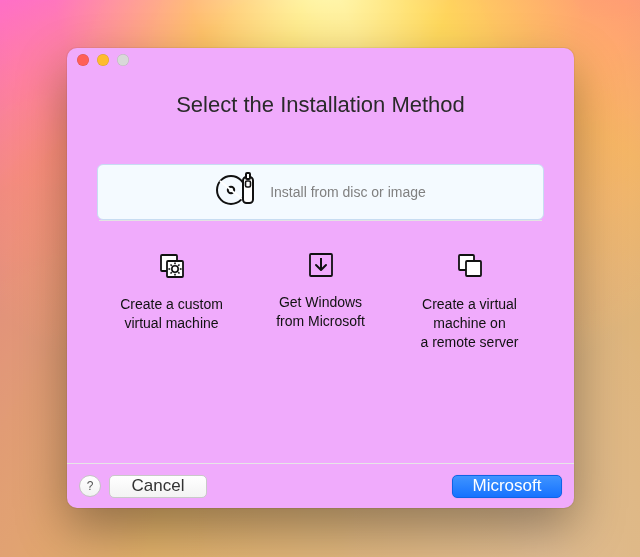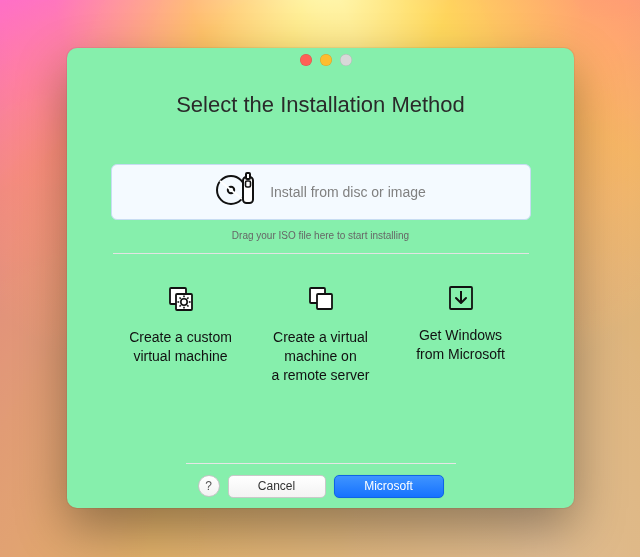--- a/index.html
+++ b/index.html
@@ -30,28 +30,27 @@
       rgba(255,255,200,0.9), rgba(255,220,120,0.6) 20%, rgba(255,120,200,0.25) 40%, rgba(80,40,255,0.2) 70%);
   }
 
   
   .window {
     position: absolute;
     left: 67px;
     top: 48px;
     width: 507px;
     height: 460px;
-    background: #86efac;
+    background: #f0abfc;
     border-radius: 10px;
     box-shadow:
       0 0 0 1px rgba(0,0,0,0.05),
       0 20px 50px rgba(0,0,0,0.35);
     display: flex;
     flex-direction: column;
-    align-items: center;
   }
 
   
   .titlebar {
     height: 24px;
     display: flex;
     align-items: center;
     padding-left: 10px;
     gap: 8px;
   }
@@ -148,21 +147,21 @@
     border-radius: 50%;
     background: linear-gradient(#fff, #f2f2f2);
     font-size: 12px;
     color: #555;
     display: flex; align-items: center; justify-content: center;
     cursor: pointer;
   }
   .btn {
     height: 21px;
     border-radius: 5px;
-    font-size: 12px;
+    font-size: 17px;
     padding: 0 14px;
     display: flex; align-items: center; justify-content: center;
     cursor: pointer;
     min-width: 68px;
   }
   .btn-cancel {
     background: linear-gradient(#fff, #f3f3f3);
     border: 1px solid #c9c9c9;
     color: #333;
   }
@@ -199,21 +198,20 @@
           <circle cx="16" cy="18" r="3.2" fill="none" stroke="#111" stroke-width="2"></circle>
           <path d="M5 9 L27 27" stroke="#fff" stroke-width="2"></path>
           <rect x="28" y="5" width="10" height="26" rx="3.5" fill="#fff" stroke="#111" stroke-width="2"></rect>
           <rect x="31" y="1" width="4" height="6" rx="1" fill="#fff" stroke="#111" stroke-width="2"></rect>
           <rect x="30.5" y="9" width="5" height="6" rx="1.5" fill="none" stroke="#111" stroke-width="1.6"></rect>
         </svg>
       </span>
       <span class="label">Install from disc or image</span>
     </div>
 
-    <div class="hint">Drag your ISO file here to start installing</div>
 
     <div class="divider"></div>
 
     <div class="options-row">
 
       <div class="option">
         <span>
           <svg width="30" height="30" viewBox="0 0 30 30">
             <rect x="4" y="4" width="16" height="16" rx="1" fill="#fff" stroke="#111" stroke-width="1.8"></rect>
             <rect x="10" y="10" width="16" height="16" rx="1" fill="#fff" stroke="#111" stroke-width="1.8"></rect>
@@ -229,41 +227,41 @@
               <line x1="21.2" y1="14.8" x2="22.5" y2="13.5"></line>
             </g>
           </svg>
         </span>
         <span class="lbl">Create a custom
 virtual machine</span>
       </div>
 
       <div class="option">
         <span>
-          <svg width="30" height="30" viewBox="0 0 30 30">
-            <rect x="4" y="4" width="15" height="15" rx="1" fill="#fff" stroke="#111" stroke-width="1.8"></rect>
-            <rect x="11" y="10" width="15" height="15" rx="1" fill="#fff" stroke="#111" stroke-width="1.8"></rect>
-          </svg>
-        </span>
-        <span class="lbl">Create a virtual machine on
-a remote server</span>
-      </div>
-
-      <div class="option">
-        <span>
           <svg width="28" height="28" viewBox="0 0 28 28">
             <rect x="3" y="3" width="22" height="22" rx="1" fill="none" stroke="#111" stroke-width="1.8"></rect>
             <line x1="14" y1="7" x2="14" y2="18" stroke="#111" stroke-width="2"></line>
             <polyline points="9,14 14,19 19,14" fill="none" stroke="#111" stroke-width="2" stroke-linejoin="round" stroke-linecap="round"></polyline>
           </svg>
         </span>
         <span class="lbl">Get Windows
 from Microsoft</span>
       </div>
 
+      <div class="option">
+        <span>
+          <svg width="30" height="30" viewBox="0 0 30 30">
+            <rect x="4" y="4" width="15" height="15" rx="1" fill="#fff" stroke="#111" stroke-width="1.8"></rect>
+            <rect x="11" y="10" width="15" height="15" rx="1" fill="#fff" stroke="#111" stroke-width="1.8"></rect>
+          </svg>
+        </span>
+        <span class="lbl">Create a virtual machine on
+a remote server</span>
+      </div>
+
     </div>
 
   </div>
 
   <div class="footer">
     <div class="help-btn">?</div>
     <div class="btn btn-cancel">Cancel</div>
     <div class="btn btn-primary">Microsoft</div>
   </div>
 

